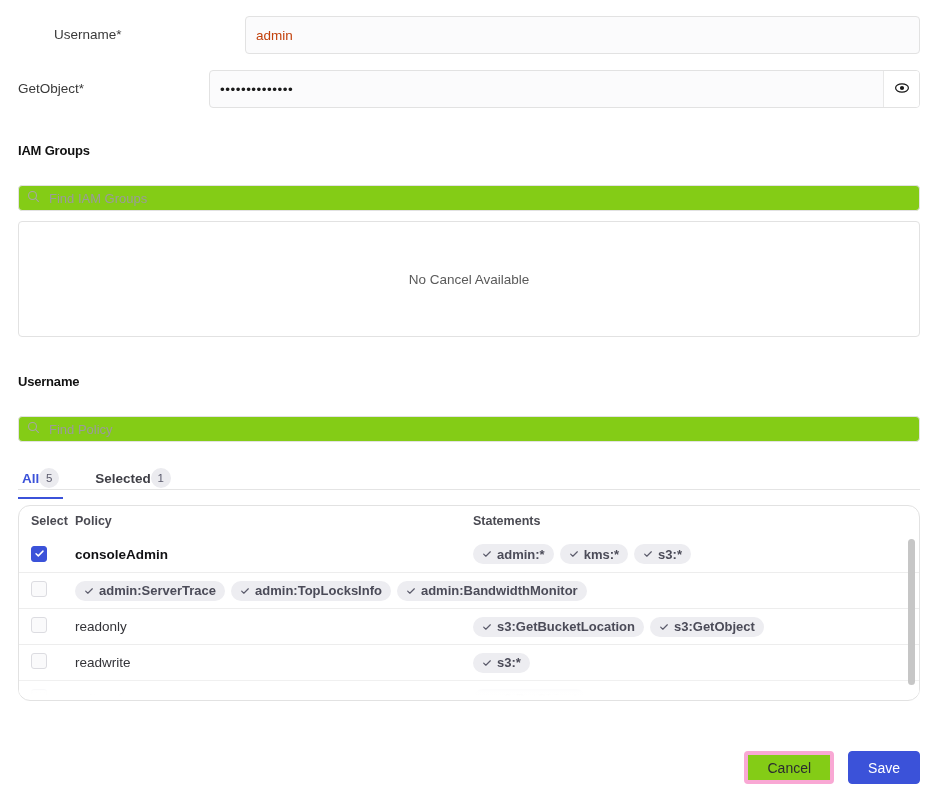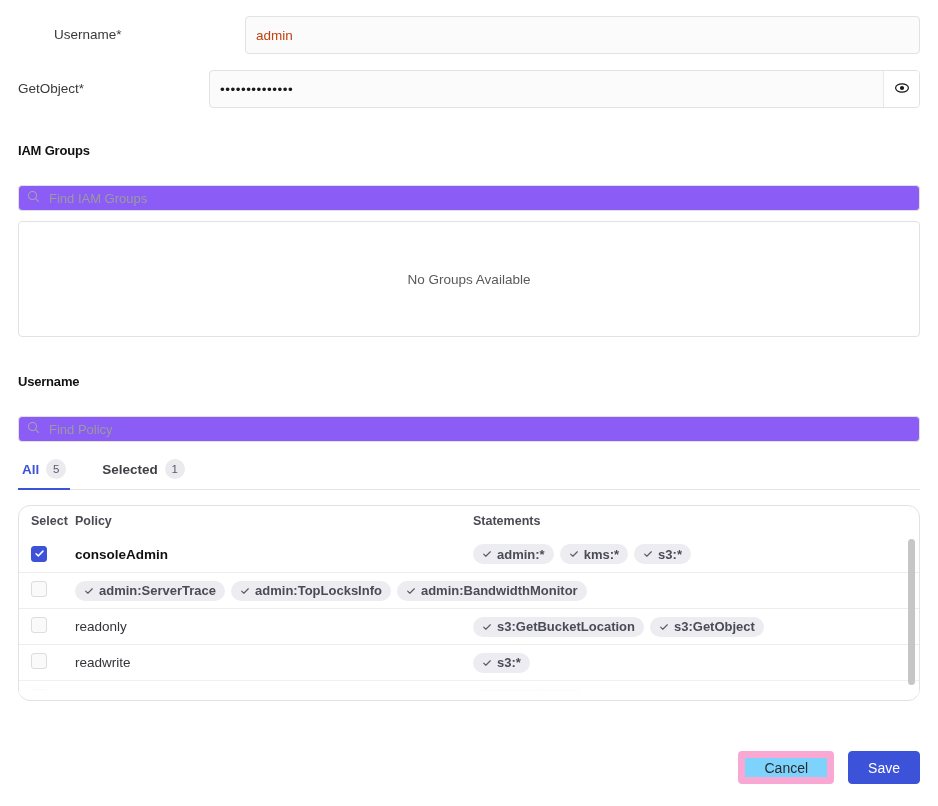--- a/index.html
+++ b/index.html
@@ -89,21 +89,21 @@
     color: #111111;
     letter-spacing: -0.2px;
   }
 
   
   .search-box {
     position: absolute;
     height: 26px;
     border: 1px solid #e2e2e2;
     border-radius: 4px;
-    background: #8b5cf6;
+    background: #84cc16;
     display: flex;
     align-items: center;
     padding: 0 8px;
     gap: 7px;
   }
   .search-box input {
     flex: 1;
     border: none;
     outline: none;
     background: transparent;
@@ -130,30 +130,30 @@
   
   .tabs {
     position: absolute;
     display: flex;
     align-items: flex-end;
     border-bottom: 1px solid #e4e4e4;
   }
   .tab {
     display: flex;
     align-items: center;
-    gap: 7px;
+    gap: 0;
     padding: 6px 4px 9px 4px;
     margin-right: 28px;
     cursor: pointer;
     font-size: 13.5px;
     font-weight: bold;
     color: #3f3f46;
     border-bottom: 2px solid transparent;
     position: relative;
-    top: 1px;
+    top: 10px;
   }
   .tab.active { color: #3b52d9; border-bottom-color: #3b52d9; }
   .tab-count {
     display: inline-flex;
     align-items: center;
     justify-content: center;
     min-width: 20px;
     height: 20px;
     padding: 0 6px;
     border-radius: 10px;
@@ -263,22 +263,22 @@
   }
   .btn {
     font-family: "Liberation Sans", sans-serif;
     font-size: 14px;
     height: 33px;
     padding: 0 19px;
     border-radius: 4px;
     cursor: pointer;
   }
   .btn-cancel {
-    background: #7dd3fc;
-    border: 7px solid #f9a8d4;
+    background: #84cc16;
+    border: 4px solid #f9a8d4;
     color: #2b2b31;
   }
   .btn-save {
     background: #3b52d9;
     border: 1px solid #3b52d9;
     color: #ffffff;
   }
 </style>
 </head>
 <body>
@@ -315,21 +315,21 @@
     <span class="search-ico">
       <svg width="13" height="13" viewBox="0 0 16 16" fill="none">
         <circle cx="6.8" cy="6.8" r="4.9" stroke="#a6a6a6" stroke-width="1.3"></circle>
         <line x1="10.4" y1="10.4" x2="14.2" y2="14.2" stroke="#a6a6a6" stroke-width="1.3" stroke-linecap="round"></line>
       </svg>
     </span>
     <input type="text" placeholder="Find IAM Groups" style="">
   </div>
 
   <div class="empty-panel" style="top:221px;left:18px;width:902px;height:116px;">
-    <span>No Groups Available</span>
+    <span>No Cancel Available</span>
   </div>
 
   <div class="section-title" style="top:374px;">Username</div>
 
   <div class="search-box" style="top:416px;left:18px;width:902px;">
     <span class="search-ico">
       <svg width="13" height="13" viewBox="0 0 16 16" fill="none">
         <circle cx="6.8" cy="6.8" r="4.9" stroke="#a6a6a6" stroke-width="1.3"></circle>
         <line x1="10.4" y1="10.4" x2="14.2" y2="14.2" stroke="#a6a6a6" stroke-width="1.3" stroke-linecap="round"></line>
       </svg>

